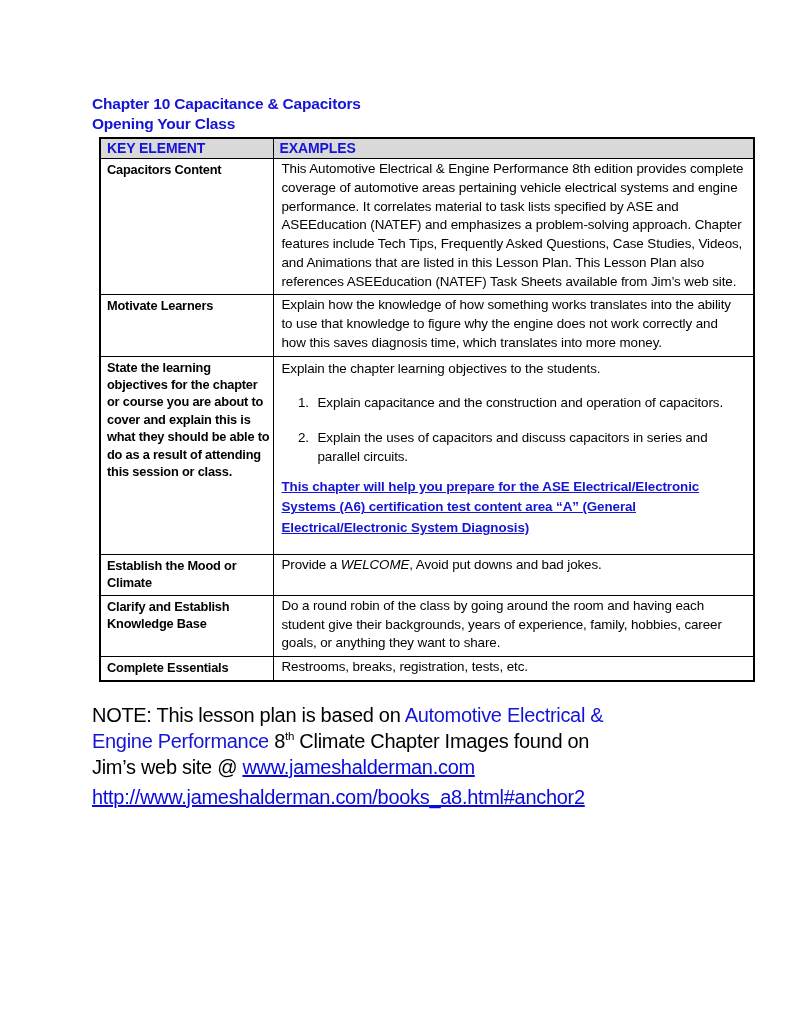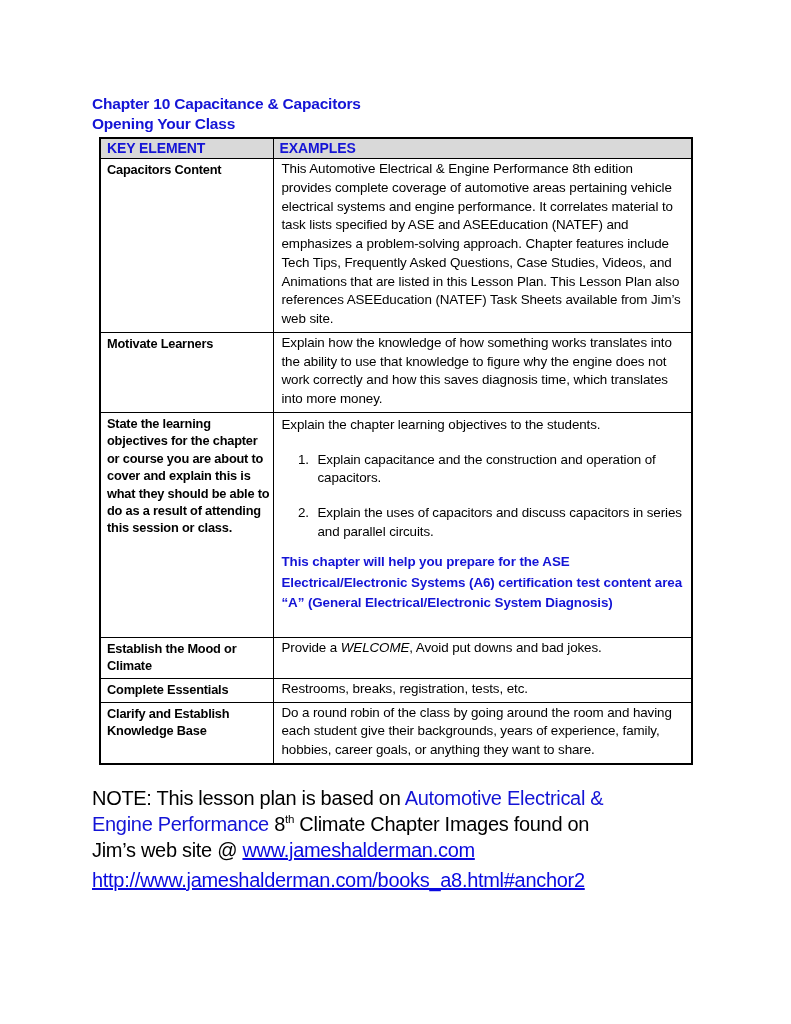--- a/index.html
+++ b/index.html
@@ -41,21 +41,21 @@
     margin: 2px 0 4px;
     font-size: 15.5px;
     font-weight: bold;
     letter-spacing: -0.2px;
     color: var(--accent-blue);
     text-decoration-thickness: 2px;
   }
   table.lesson {
     border-collapse: collapse;
     table-layout: fixed;
-    width: 594px;
+    width: 656px;
     margin-left: 7px;
     border: 2px solid var(--border-black);
     padding-left: 28px;
   }
   table.lesson th, table.lesson td {
     border: 1px solid var(--border-black);
     vertical-align: top;
     text-align: left;
   }
   table.lesson th {
@@ -80,24 +80,25 @@
     padding: 1px 8px 3px;
   }
   td.ex p { margin: 0; }
   td.ex p.intro { margin: 2px 0 0; }
   td.ex ol {
     margin: 10px 0 0;
     padding-left: 31px;
   }
   td.ex ol li { margin: 16px 0 10px; padding-left: 5px; }
   td.ex p.ase {
-    margin: 1px 0 20px;
+    margin: 1px 0 12px;
     color: var(--accent-blue);
     font-weight: bold;
     line-height: 1.55;
+    text-decoration: underline;
   }
   .note {
     margin: 20px 0 0 0;
     font-size: 20px;
     font-weight: normal;
     line-height: 1.3;
     letter-spacing: -0.3px;
   }
   .note p { margin: 0; }
   .note .blue { color: var(--accent-blue); }
@@ -148,26 +149,26 @@
             <li>Explain the uses of capacitors and discuss capacitors in series and parallel circuits.</li>
           </ol>
           <p class="ase">This chapter will help you prepare for the ASE Electrical/Electronic Systems (A6) certification test content area “A” (General Electrical/Electronic System Diagnosis)</p>
         </td>
       </tr>
       <tr>
         <td class="key">Establish the Mood or Climate</td>
         <td class="ex"><span>Provide a </span><i>WELCOME</i><span>, Avoid put downs and bad jokes.</span></td>
       </tr>
       <tr>
+        <td class="key">Clarify and Establish Knowledge Base</td>
+        <td class="ex">Do a round robin of the class by going around the room and having each student give their backgrounds, years of experience, family, hobbies, career goals, or anything they want to share.</td>
+      </tr>
+      <tr>
         <td class="key">Complete Essentials</td>
         <td class="ex">Restrooms, breaks, registration, tests, etc.</td>
-      </tr>
-      <tr>
-        <td class="key">Clarify and Establish Knowledge Base</td>
-        <td class="ex">Do a round robin of the class by going around the room and having each student give their backgrounds, years of experience, family, hobbies, career goals, or anything they want to share.</td>
       </tr>
     </tbody>
   </table>
 
   <div class="note">
     <p><span>NOTE: This lesson plan is based on </span><span class="blue">Automotive Electrical &amp;</span><br><span class="blue">Engine Performance</span><span> 8</span><sup>th</sup><span> Climate Chapter Images found on</span><br><span>Jim’s web site @ </span><a class="weblink">www.jameshalderman.com</a></p>
     <p class="url-line"><a class="weblink">http://www.jameshalderman.com/books_a8.html#anchor2</a></p>
   </div>
 
 </div>

